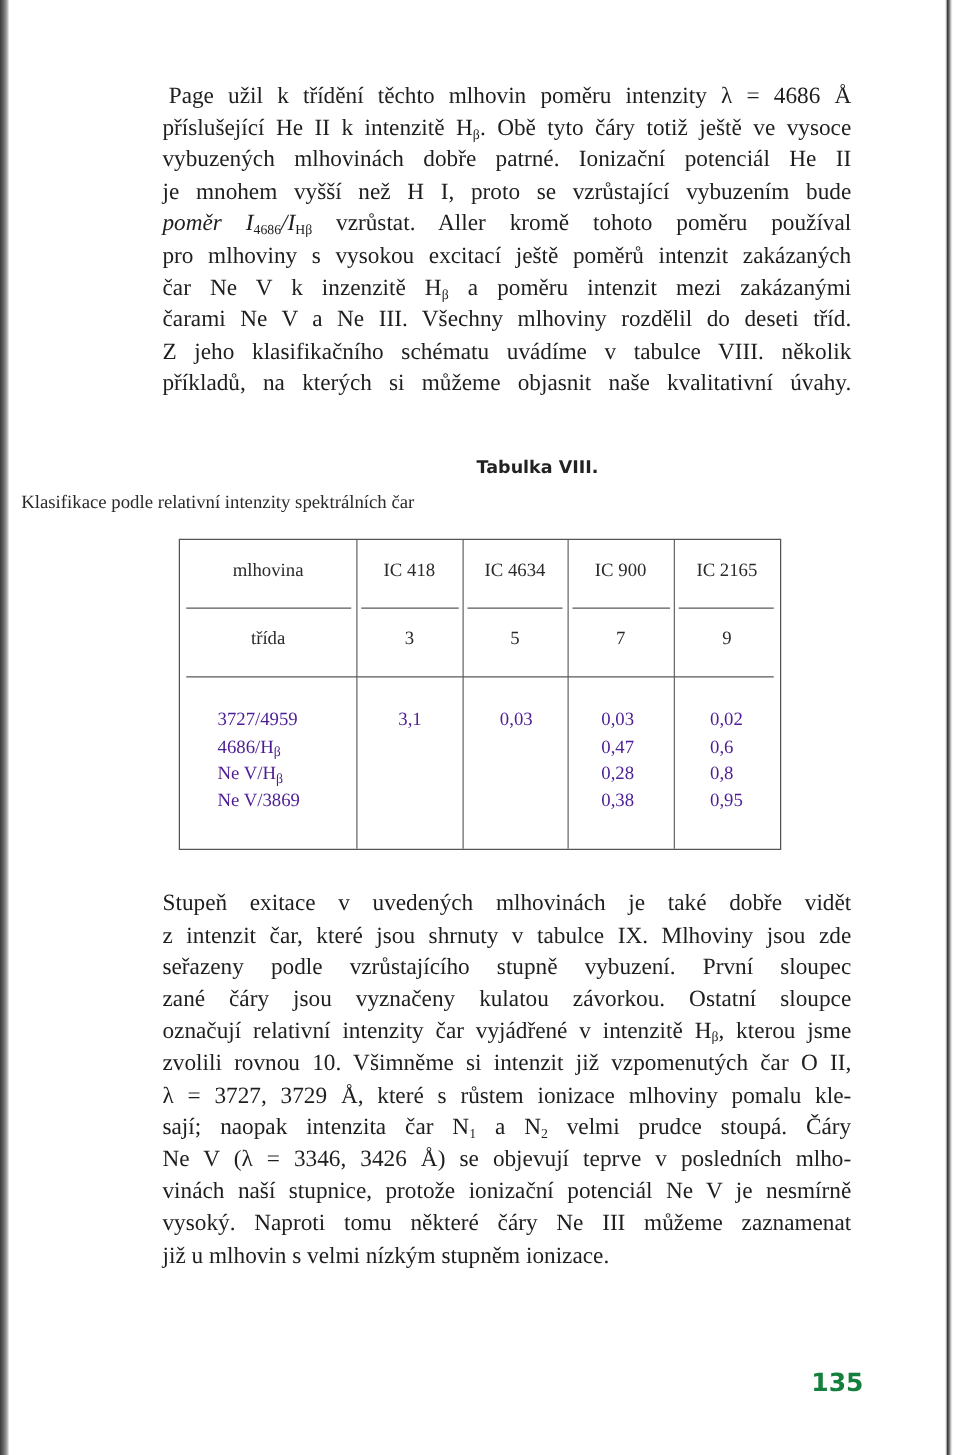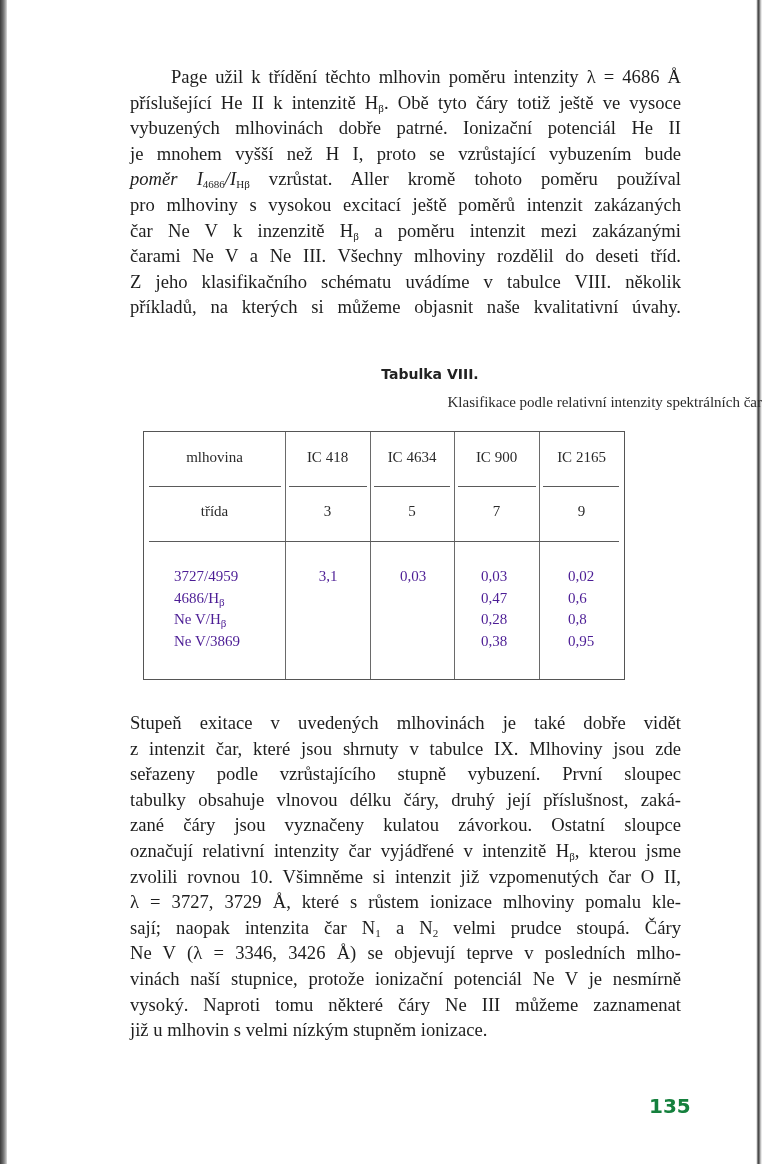--- a/index.html
+++ b/index.html
@@ -41,44 +41,44 @@
       text-align: justify;
       text-align-last: justify;
       white-space: nowrap;
       height: 25.6px;
     }
     .paragraph .line.last {
       text-align-last: left;
     }
     .p1 { top: 64px; }
     .p2 { top: 710px; }
-    .p1 .line:first-child { padding-left: 5px; margin-left: 36px; }
+    .p1 .line:first-child { padding-left: 5px; }
     .p2 .line:first-child { padding-left: 0; }
     sub { font-size: 11px; vertical-align: -3px; line-height: 0; }
     .table-title {
       position: absolute;
       left: 0; width: 762px;
       top: 366px;
       text-align: center;
       font-family: "DejaVu Sans", "Liberation Sans", sans-serif;
       font-weight: bold;
       font-size: 14px;
       color: #222;
       padding-left: 32px;
       box-sizing: border-box;
       margin-left: 33px;
     }
     .table-caption {
       position: absolute;
       left: 0; width: 762px;
       top: 394px;
-      text-align: right;
+      text-align: left;
       font-size: 15px;
       color: #2a2a2a;
-      padding-left: 10px;
+      padding-left: 17px;
       box-sizing: border-box;
     }
     .table-wrap {
       position: absolute;
       left: 143px;
       top: 431px;
       width: 482px;
       height: 249px;
       border: 1.4px solid #555;
       box-sizing: border-box;
@@ -193,21 +193,20 @@
     <span>0,6</span>
     <span>0,8</span>
     <span>0,95</span>
   </div>
 </div>
 
 <div class="paragraph p2">
   <span class="line" style="padding-left:0;">Stupeň exitace v uvedených mlhovinách je také dobře vidět</span>
   <span class="line">z intenzit čar, které jsou shrnuty v tabulce IX. Mlhoviny jsou zde</span>
   <span class="line">seřazeny podle vzrůstajícího stupně vybuzení. První sloupec</span>
-  <span class="line">tabulky obsahuje vlnovou délku čáry, druhý její příslušnost, zaká-</span>
   <span class="line">zané čáry jsou vyznačeny kulatou závorkou. Ostatní sloupce</span>
   <span class="line"><span>označují relativní intenzity čar vyjádřené v intenzitě H</span><sub>β</sub><span>, kterou jsme</span></span>
   <span class="line">zvolili rovnou 10. Všimněme si intenzit již vzpomenutých čar O II,</span>
   <span class="line">λ = 3727, 3729 Å, které s růstem ionizace mlhoviny pomalu kle-</span>
   <span class="line"><span>sají; naopak intenzita čar N</span><sub>1</sub><span> a N</span><sub>2</sub><span> velmi prudce stoupá. Čáry</span></span>
   <span class="line">Ne V (λ = 3346, 3426 Å) se objevují teprve v posledních mlho-</span>
   <span class="line">vinách naší stupnice, protože ionizační potenciál Ne V je nesmírně</span>
   <span class="line">vysoký. Naproti tomu některé čáry Ne III můžeme zaznamenat</span>
   <span class="line last">již u mlhovin s velmi nízkým stupněm ionizace.</span>
 </div>

